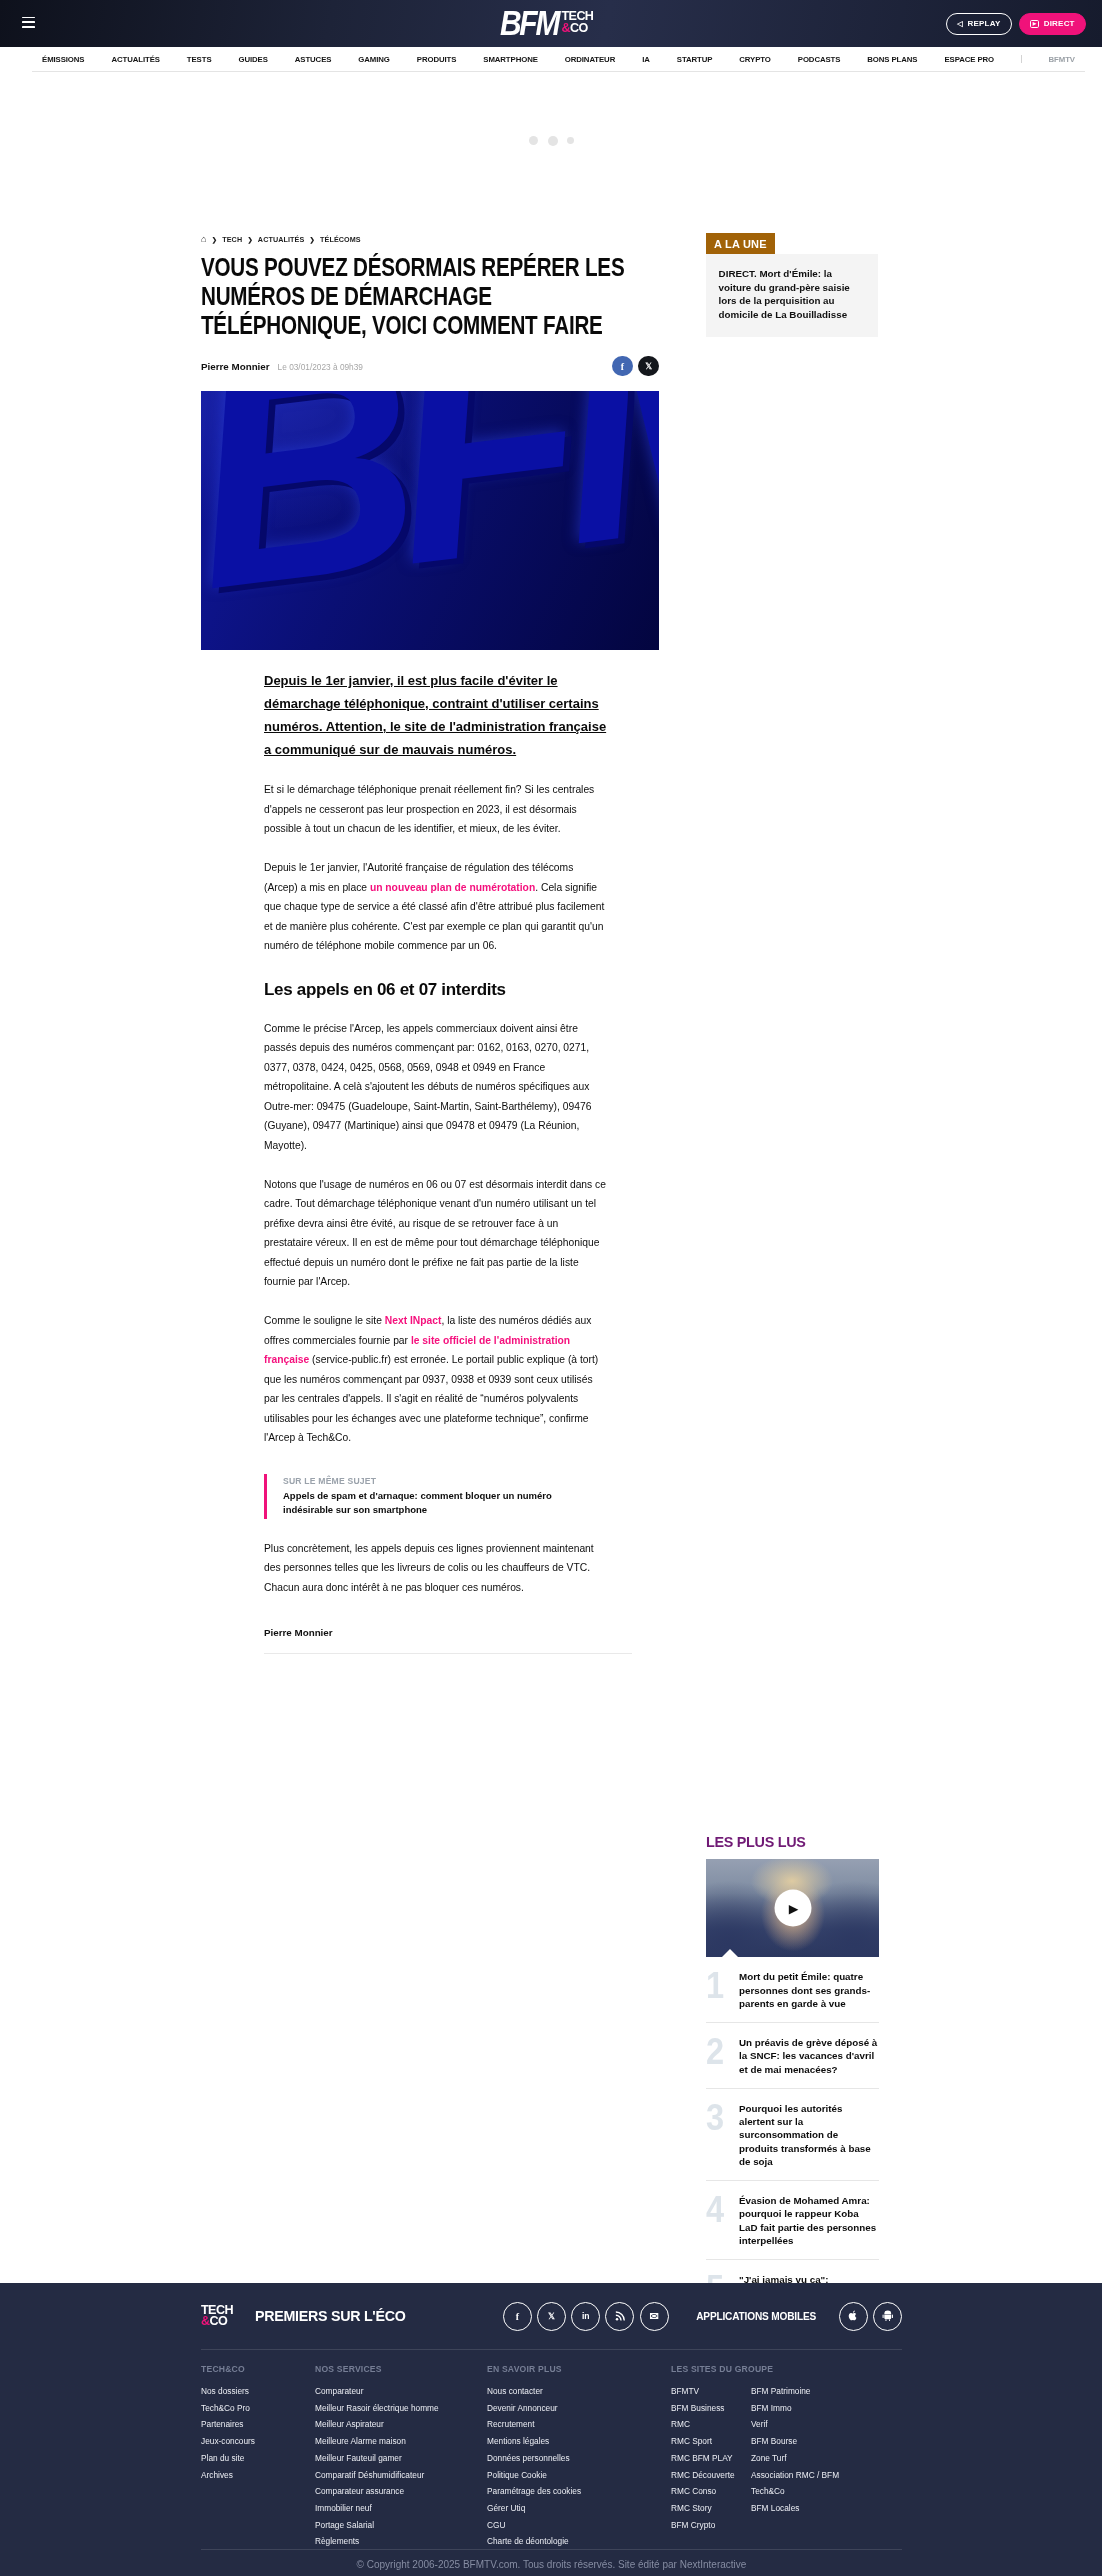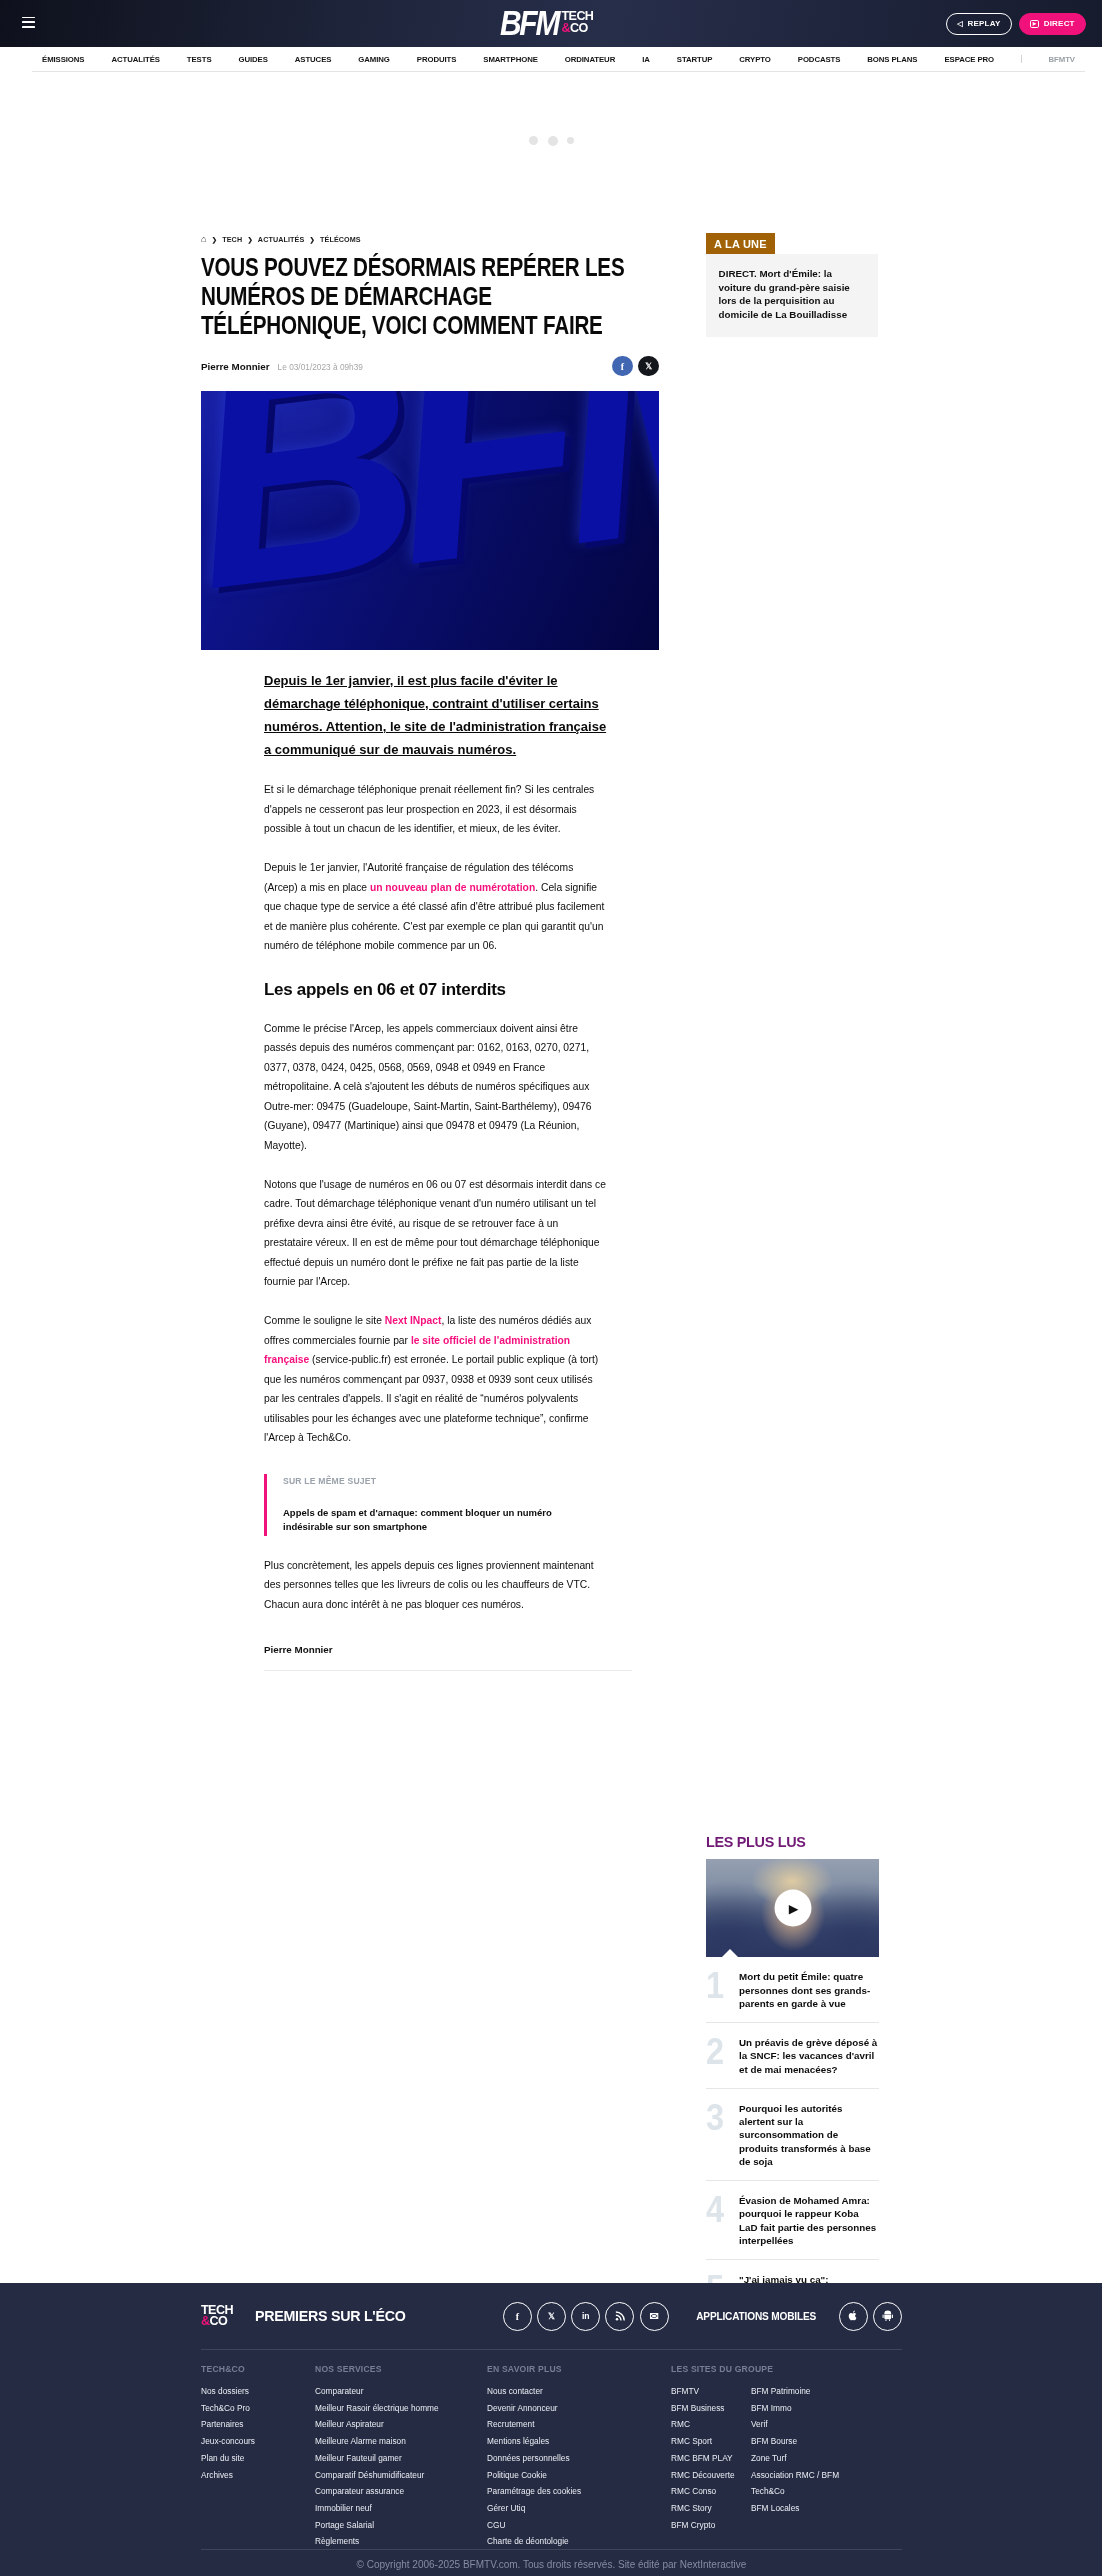--- a/index.html
+++ b/index.html
@@ -65,21 +65,21 @@
   .hero-letters { position:absolute; left:-29px; top:-86px; font-size:310px; font-weight:bold; font-style:italic;
     color:#0a10a4; letter-spacing:-22px; transform:rotate(-7deg); transform-origin:left top;
     text-shadow:5.7px 5.7px 0 #05086a, -1.7px -1.7px 13.8px rgba(40,60,220,0.55); white-space:nowrap; }
 
   .chapo { margin:18.4px 0 0 63px; width:345px; font-size:13px; line-height:23px; font-weight:bold; color:#0a0a0a;text-decoration:underline; }
   .bodyp { margin:19.5px 0 0 63px; width:345px; font-size:10.3px; line-height:19.5px; color:#0d0d0d; }
   .bodyp a, .plink { color:#f5107d; font-weight:bold; text-decoration:none; cursor:pointer; }
   h2.subhead { margin:24px 0 0 63px; font-size:17px; line-height:19.5px; font-weight:bold; color:#0a0a0a; letter-spacing:-0.3px; }
   .related { margin:26.4px 0 0 63px; width:345px; border-left:3.4px solid #f0127a; padding:2.3px 0 3.4px 16px; }
   .related-label { font-size:8.6px; font-weight:bold; color:#9aa2ab; letter-spacing:0.2px; }
-  .related-link { margin-top:20px; font-size:9.5px; line-height:13.2px; font-weight:bold; color:#0d0d0d; cursor:pointer; width:299px; }
+  .related-link { margin-top:3px; font-size:9.5px; line-height:13.2px; font-weight:bold; color:#0d0d0d; cursor:pointer; width:299px; }
   .signature { margin:30px 0 0 63px; font-size:9.8px; font-weight:bold; color:#111; }
   .end-divider { margin:15px 0 0 63px; width:368px; height:0.6px; background:#e9e9e9; }
 
   
   .sb-une { position:absolute; left:706px; top:233px; width:172px; }
   .une-badge { display:inline-block; background:#a16207; color:#ffffff; font-size:11px; font-weight:bold;
     letter-spacing:0.2px; padding:4.6px 8px; position:relative; z-index:2; }
   .une-box { background:#f4f4f4; margin-top:0px; padding:12.6px 12.6px 15px 12.6px; }
   .une-text { font-size:9.8px; line-height:13.8px; font-weight:bold; color:#111; cursor:pointer; }
 

